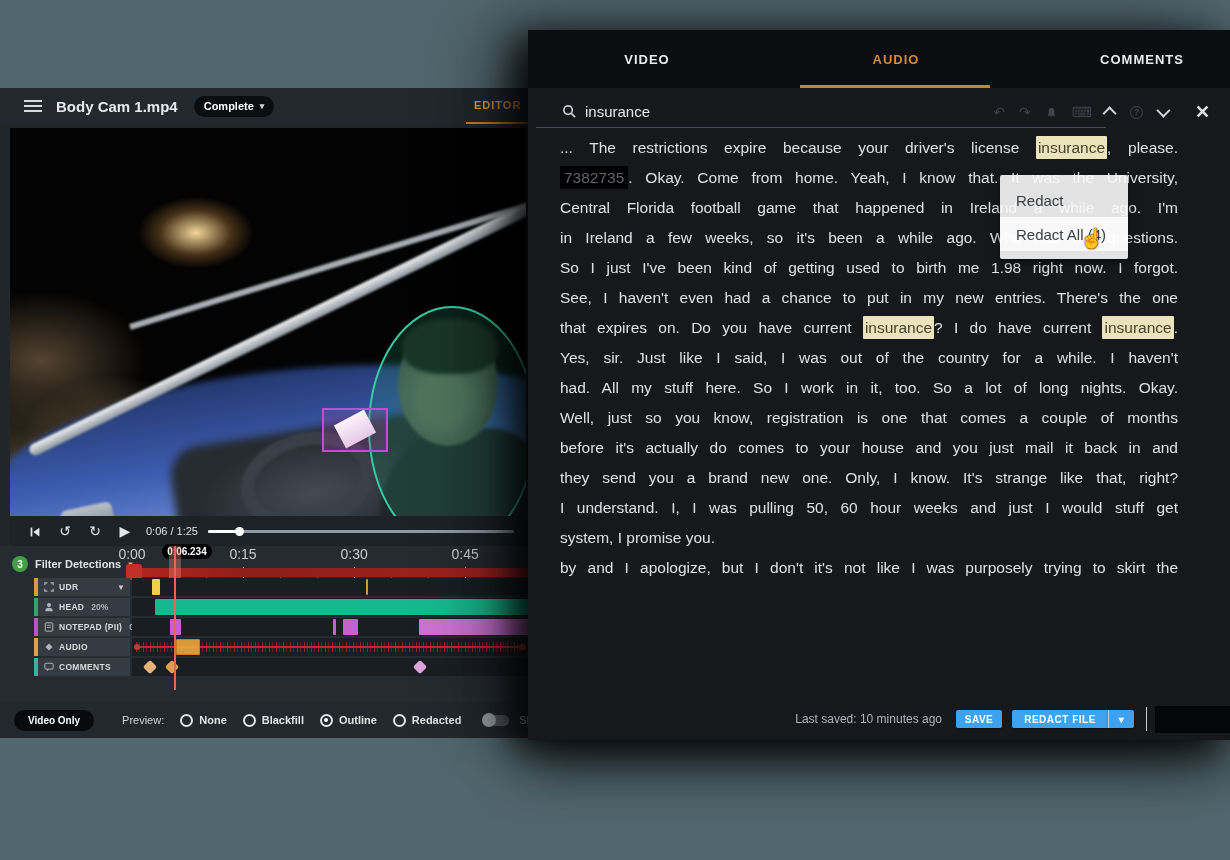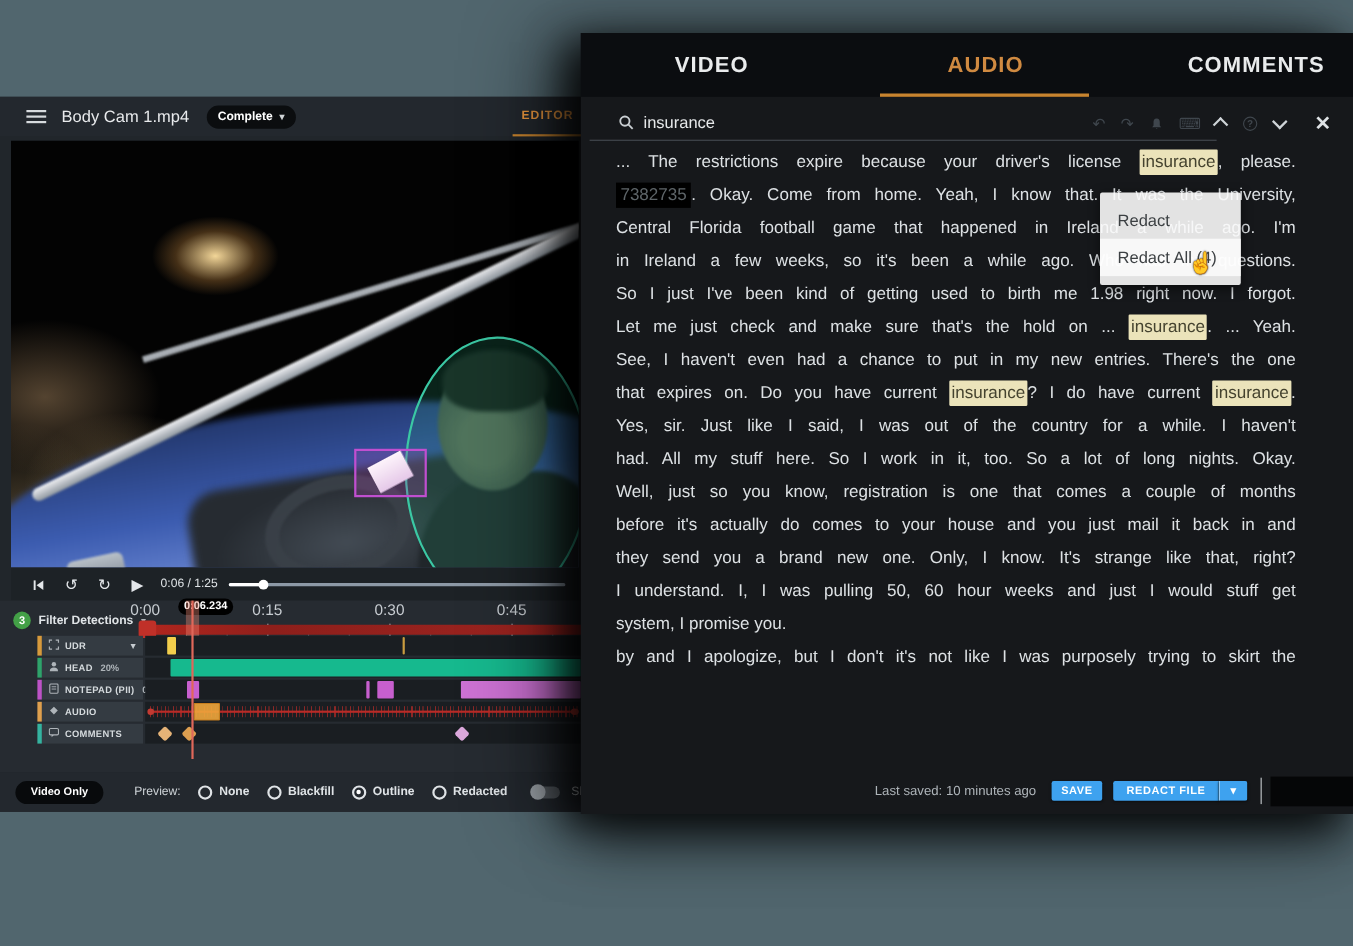--- a/index.html
+++ b/index.html
@@ -5,21 +5,21 @@
   * { margin:0; padding:0; box-sizing:border-box; }
   html,body { width:1230px; height:860px; }
   body { font-family:"Liberation Sans", sans-serif; background:#51666E; position:relative; overflow:hidden; }
 
   
   .app { position:absolute; left:0; top:88px; width:1230px; height:650px; background:#21262B; }
 
   .app-header { position:absolute; left:0; top:0; width:100%; height:36px; background:#23282E; display:flex; align-items:center; }
   .hamburger { width:18px; height:12px; margin-left:24px; display:flex; flex-direction:column; justify-content:space-between; cursor:pointer; }
   .hamburger i { display:block; height:2px; background:#D7DBDE; }
-  .file-title { color:#E8EAEC; font-size:15px; margin-left:14px; }
+  .file-title { color:#E8EAEC; font-size:15px; margin-left:14px;font-weight:bold; }
   .status-pill { margin-left:16px; background:#0B0D0F; color:#FFF; font-size:11px; font-weight:bold; border-radius:11px; height:21px; padding:0 10px; display:flex; align-items:center; gap:6px; cursor:pointer; }
   .status-pill .car { font-size:9px; color:#CFD3D6; }
   .editor-tab { position:absolute; left:466px; top:0; height:36px; display:flex; align-items:center; color:#EF9A3F; font-size:11px; font-weight:bold; letter-spacing:1px; border-bottom:2px solid #C8842F; padding:0 8px; cursor:pointer; }
 
   
   .video { position:absolute; left:10px; top:40px; width:516px; height:388px; background:#000; overflow:hidden; }
   .scene { position:absolute; inset:0;
     background:
       radial-gradient(80px 50px at 36% 27%, rgba(255,225,160,.95), rgba(190,130,60,.35) 45%, transparent 72%),
       radial-gradient(150px 100px at 6% 60%, rgba(150,120,85,.55), transparent 70%),
@@ -97,21 +97,21 @@
   .radio-circle.checked::after { content:""; position:absolute; left:2.5px; top:2.5px; width:4px; height:4px; background:#FFF; border-radius:50%; }
   .radio-label { color:#DFE3E6; font-size:11px; font-weight:bold; }
   .toggle { margin-left:22px; width:26px; height:11px; background:#555B61; border-radius:6px; position:relative; cursor:pointer; }
   .toggle-knob { position:absolute; left:-1px; top:-2px; width:14px; height:14px; background:#9AA0A6; border-radius:50%; }
   .toggle-label { color:#CFD4D8; font-size:11px; margin-left:10px; }
 
   
   .modal { position:absolute; left:528px; top:30px; width:702px; height:710px; background:#16181B;
     box-shadow:-14px 8px 34px rgba(0,0,0,.8), -36px 0 70px rgba(0,0,0,.4), 0 26px 50px rgba(0,0,0,.55); }
   .modal-tabs { position:absolute; left:0; top:0; width:100%; height:58px; background:#0B0D10; }
-  .mtab { position:absolute; top:0; height:58px; display:flex; align-items:center; transform:translateX(-50%); color:#E9EBEC; font-size:20px; font-weight:bold; letter-spacing:1px; cursor:pointer; }
+  .mtab { position:absolute; top:0; height:58px; display:flex; align-items:center; transform:translateX(-50%); color:#E9EBEC; font-size:13px; font-weight:bold; letter-spacing:1px; cursor:pointer; }
   .mtab.active { color:#D08A41; }
   .mtab-underline { position:absolute; left:272px; bottom:0; width:190px; height:3px; background:#C8842F; }
 
   .search-row { position:absolute; left:8px; top:66px; width:570px; height:32px; border-bottom:1px solid #454B52; display:flex; align-items:center; }
   .search-row svg { margin-left:26px; }
   .search-text { color:#E6E8EA; font-size:15px; margin-left:8px; }
   .hdr-icons { position:absolute; right:8px; top:66px; height:32px; display:flex; align-items:center; gap:14px; }
   .ghost-ic { color:#3F464D; font-size:14px; }
   .help-ghost { width:13px; height:13px; border:1.5px solid #3F464D; border-radius:50%; color:#3F464D; font-size:9px; font-weight:bold; display:flex; align-items:center; justify-content:center; }
   .chev { width:10px; height:10px; border-left:2px solid #CFD4D8; border-top:2px solid #CFD4D8; cursor:pointer; }
@@ -362,21 +362,20 @@
     <span class="chev down"></span>
     <span class="close-x">✕</span>
   </div>
 
   <div class="transcript" id="transcript">
       <div class="t-line"><span>... The restrictions expire because your driver's license </span><span class="hl">insurance</span><span>, please.</span></div>
       <div class="t-line"><span class="redacted">7382735</span><span>. Okay. Come from home. Yeah, I know that. It was the University,</span></div>
       <div class="t-line"><span>Central Florida football game that happened in Ireland a while ago. I'm</span></div>
       <div class="t-line"><span>in Ireland a few weeks, so it's been a while ago. Who has my questions.</span></div>
       <div class="t-line"><span>So I just I've been kind of getting used to birth me 1.98 right now. I forgot.</span></div>
-      <div class="t-line"><span>Let me just check and make sure that's the hold on ... </span><span class="hl">insurance</span><span>. ... Yeah.</span></div>
       <div class="t-line"><span>See, I haven't even had a chance to put in my new entries. There's the one</span></div>
       <div class="t-line"><span>that expires on. Do you have current </span><span class="hl">insurance</span><span>? I do have current </span><span class="hl">insurance</span><span>.</span></div>
       <div class="t-line"><span>Yes, sir. Just like I said, I was out of the country for a while. I haven't</span></div>
       <div class="t-line"><span>had. All my stuff here. So I work in it, too. So a lot of long nights. Okay.</span></div>
       <div class="t-line"><span>Well, just so you know, registration is one that comes a couple of months</span></div>
       <div class="t-line"><span>before it's actually do comes to your house and you just mail it back in and</span></div>
       <div class="t-line"><span>they send you a brand new one. Only, I know. It's strange like that, right?</span></div>
       <div class="t-line"><span>I understand. I, I was pulling 50, 60 hour weeks and just I would stuff get</span></div>
       <div class="t-line t-left"><span>system, I promise you.</span></div>
       <div class="t-line"><span>by and I apologize, but I don't it's not like I was purposely trying to skirt the</span></div>

